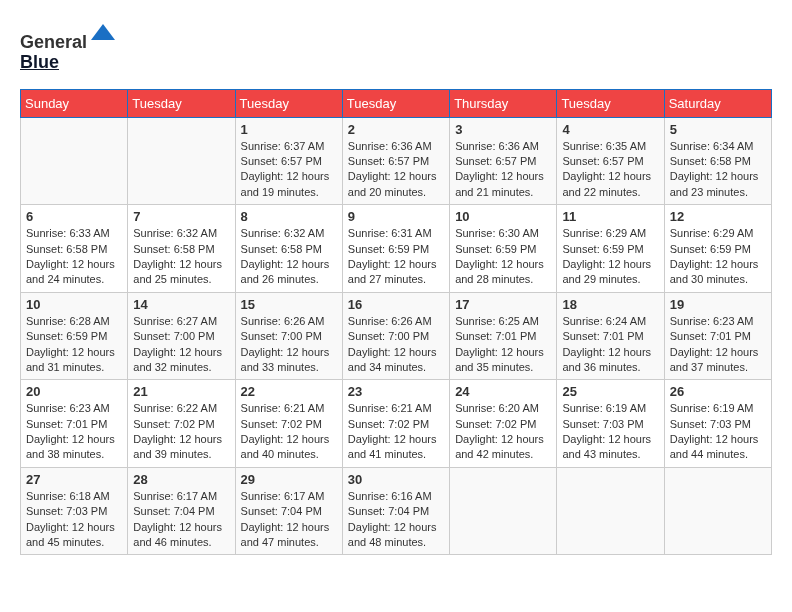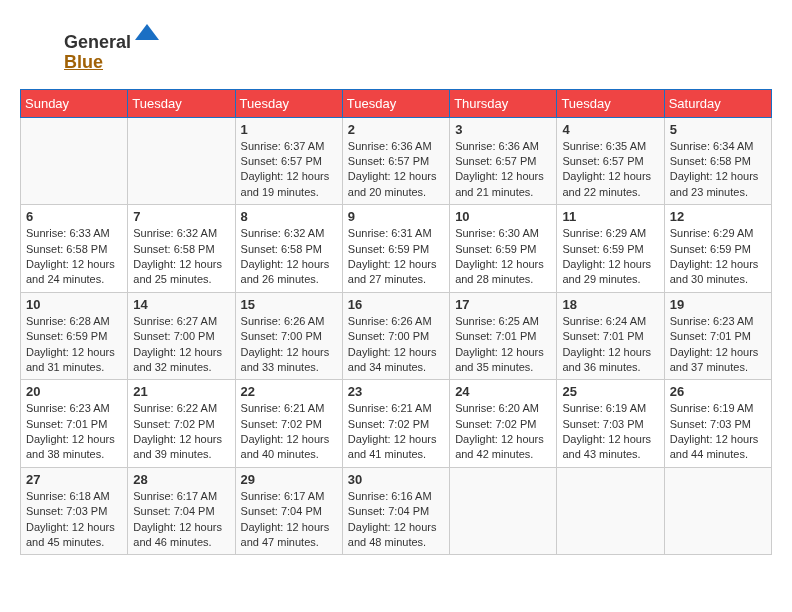--- a/index.html
+++ b/index.html
@@ -8,33 +8,32 @@
       background: #fff;
       width: 792px;
       min-height: 612px;
       padding: 20px;
     }
     .header {
       display: flex;
       justify-content: space-between;
       align-items: flex-start;
       margin-bottom: 16px;
-      margin-left: 44px;
     }
     .logo {
       display: flex;
       align-items: center;
     }
     .logo-text {
       font-size: 18px;
       font-weight: bold;
       line-height: 1.1;
     }
     .logo-general { color: #333; }
-    .logo-blue { color: #a16207; text-decoration: underline; }
+    .logo-blue { color: #0f172a; text-decoration: underline; }
     .logo-icon {
       width: 28px;
       height: 28px;
       margin-left: 2px;
     }
     .title-block {
       text-align: right;
     }
     .month-title {
       font-size: 36px;

